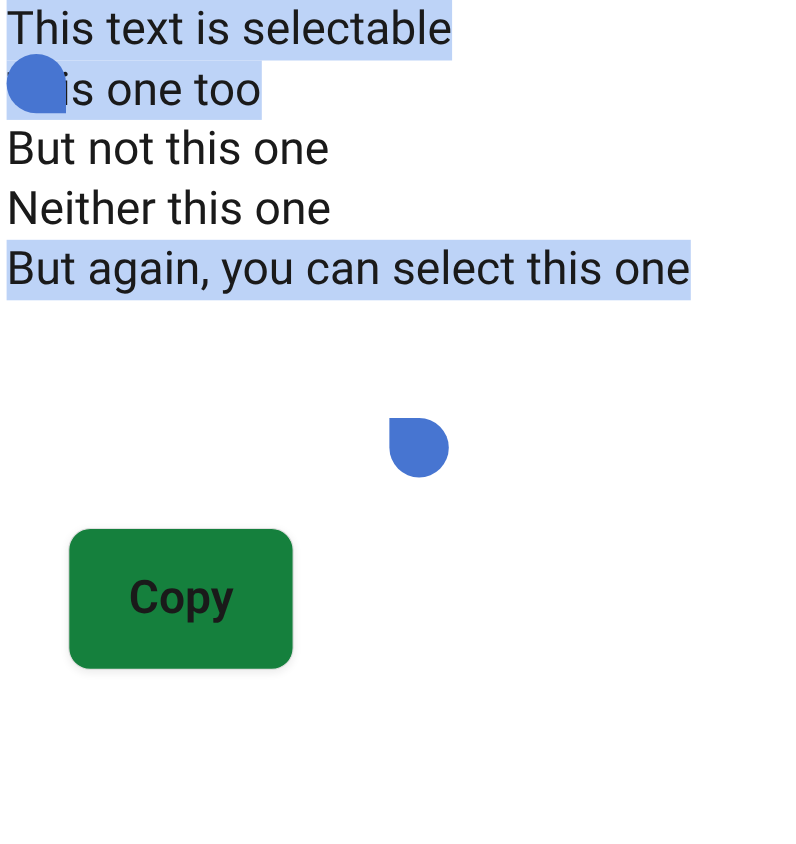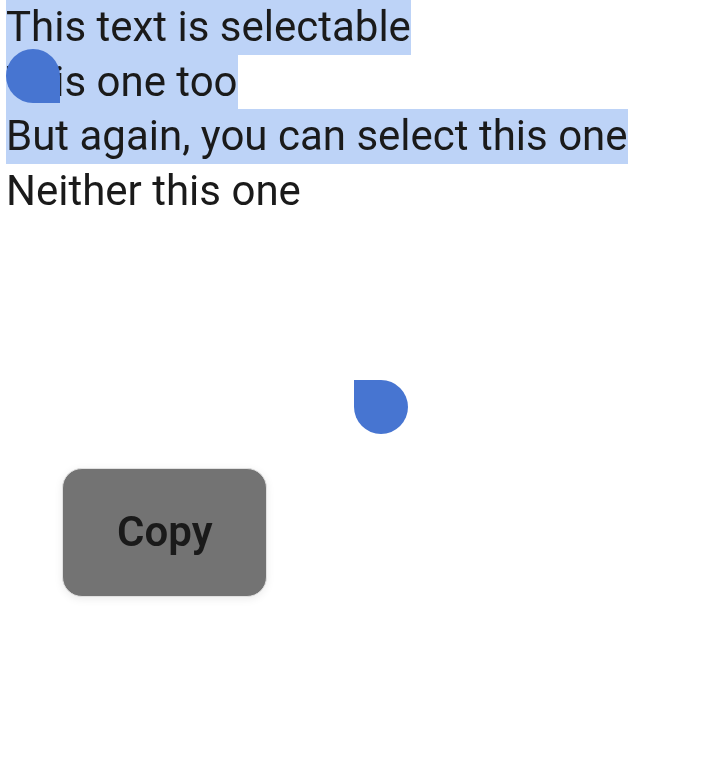--- a/index.html
+++ b/index.html
@@ -45,23 +45,23 @@
       width: 54px;
       height: 54px;
       background: #4775d1;
       border-radius: 0 50% 50% 50%;
       top: 380px;
       left: 354px;
       z-index: 10;
     }
     .copy-popup {
       position: absolute;
-      top: 468px;
+      top: 480px;
       left: 62px;
-      background: #737373;
+      background: #15803d;
       border: 1px solid #e0e0e0;
       border-radius: 20px;
       padding: 36px 54px;
       box-shadow: 0 2px 8px rgba(0,0,0,0.08);
     }
     .copy-button {
       font-size: 42px;
       font-weight: 600;
       color: #1a1a1a;
       background: transparent;
@@ -69,22 +69,23 @@
       cursor: pointer;
       font-family: inherit;
     }
   </style>
 </head>
 <body>
 
 <div class="text-container">
   <span class="text-line highlighted">This text is selectable</span>
   <span class="text-line highlighted">This one too</span>
+  <span class="text-line">But not this one</span>
+  <span class="text-line">Neither this one</span>
   <span class="text-line highlighted">But again, you can select this one</span>
-  <span class="text-line">Neither this one</span>
 </div>
 
 <div class="selection-handle-start"></div>
 <div class="selection-handle-end"></div>
 
 <div class="copy-popup">
   <button class="copy-button">Copy</button>
 </div>
 
 </body></html>

